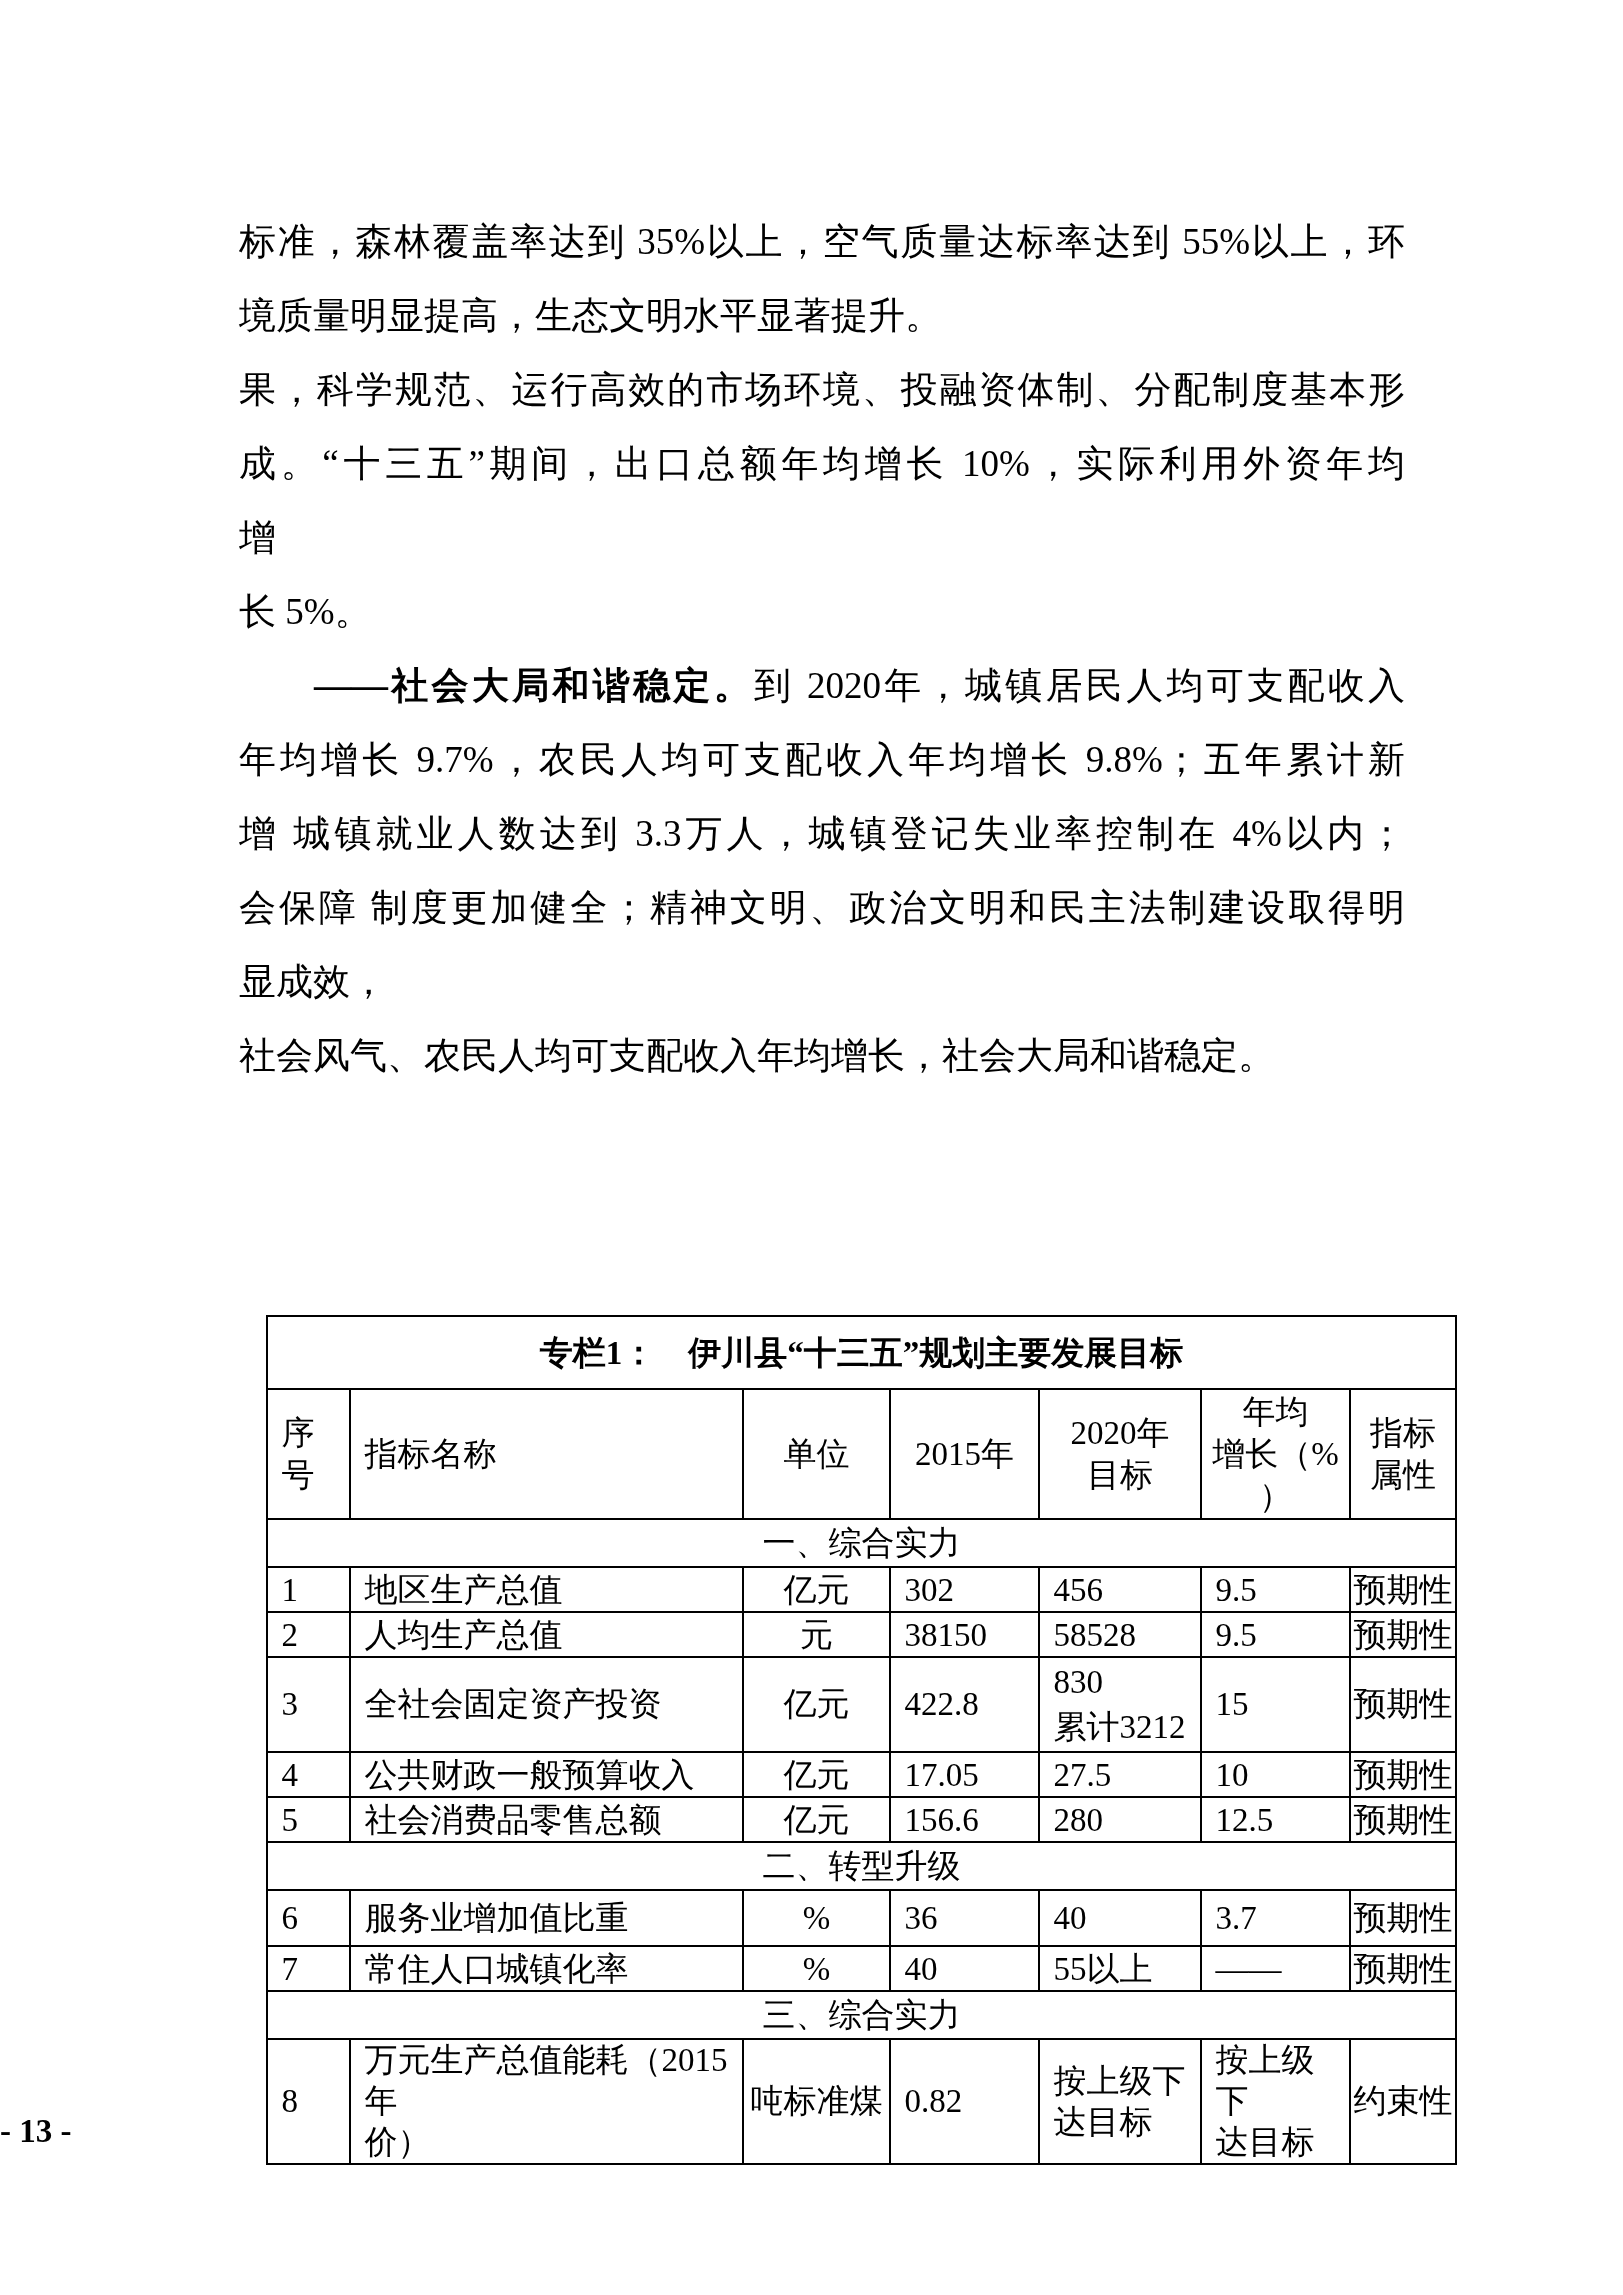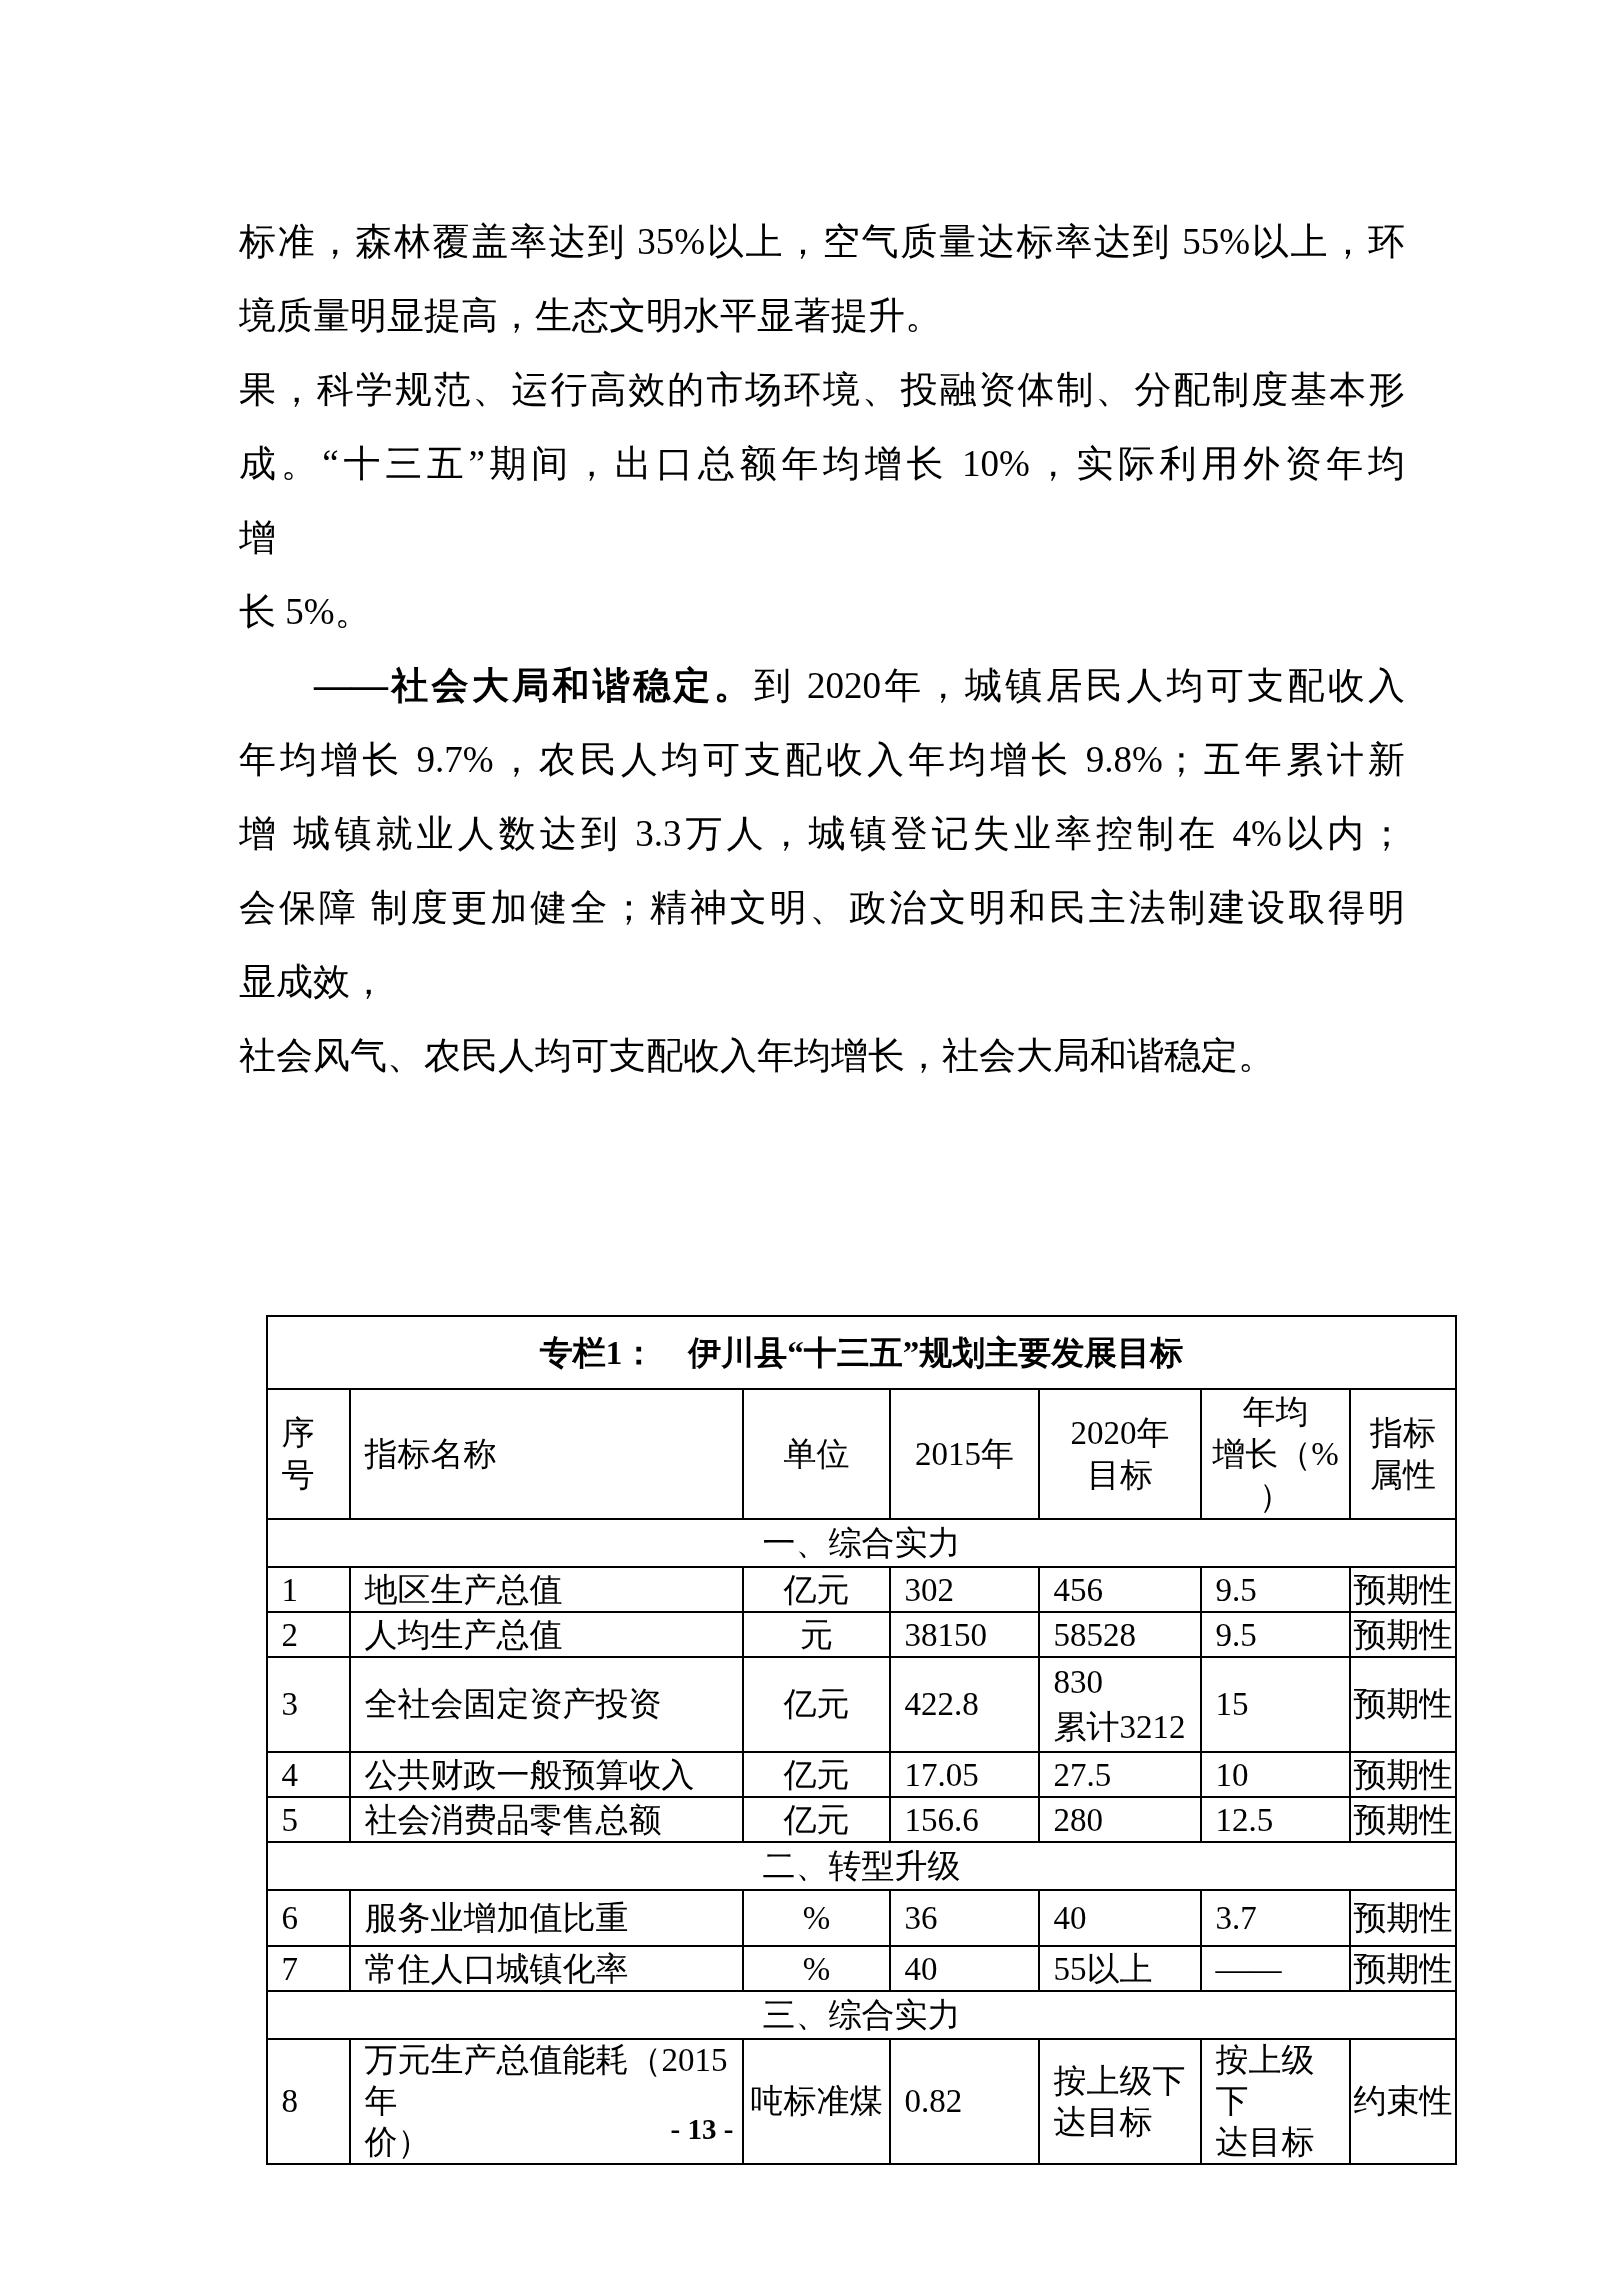--- a/index.html
+++ b/index.html
@@ -64,22 +64,22 @@
   tr.r-s  { height: 45px; }
   tr.r-3  { height: 95px; }
   tr.r-3 td { line-height: 45px; }
   tr.r-6  { height: 56px; }
   tr.r-8  { height: 93px; }
   tr.r-8 td { line-height: 41px; }
   
   #page-number {
     position: absolute;
     left: 0; top: 2113px; width: 1404px;
-    text-align: center;
-    font-size: 29px;
+    text-align: left;
+    font-size: 33px;
     font-weight: bold;
   }
 </style>
 </head>
 <body>
 
 <div id="page">
 
   <div id="body-text">
     <div class="line j"><span class="b"></span><span>标准，森林覆盖率达到 35%以上，空气质量达标率达到 55%以上，环</span></div>

